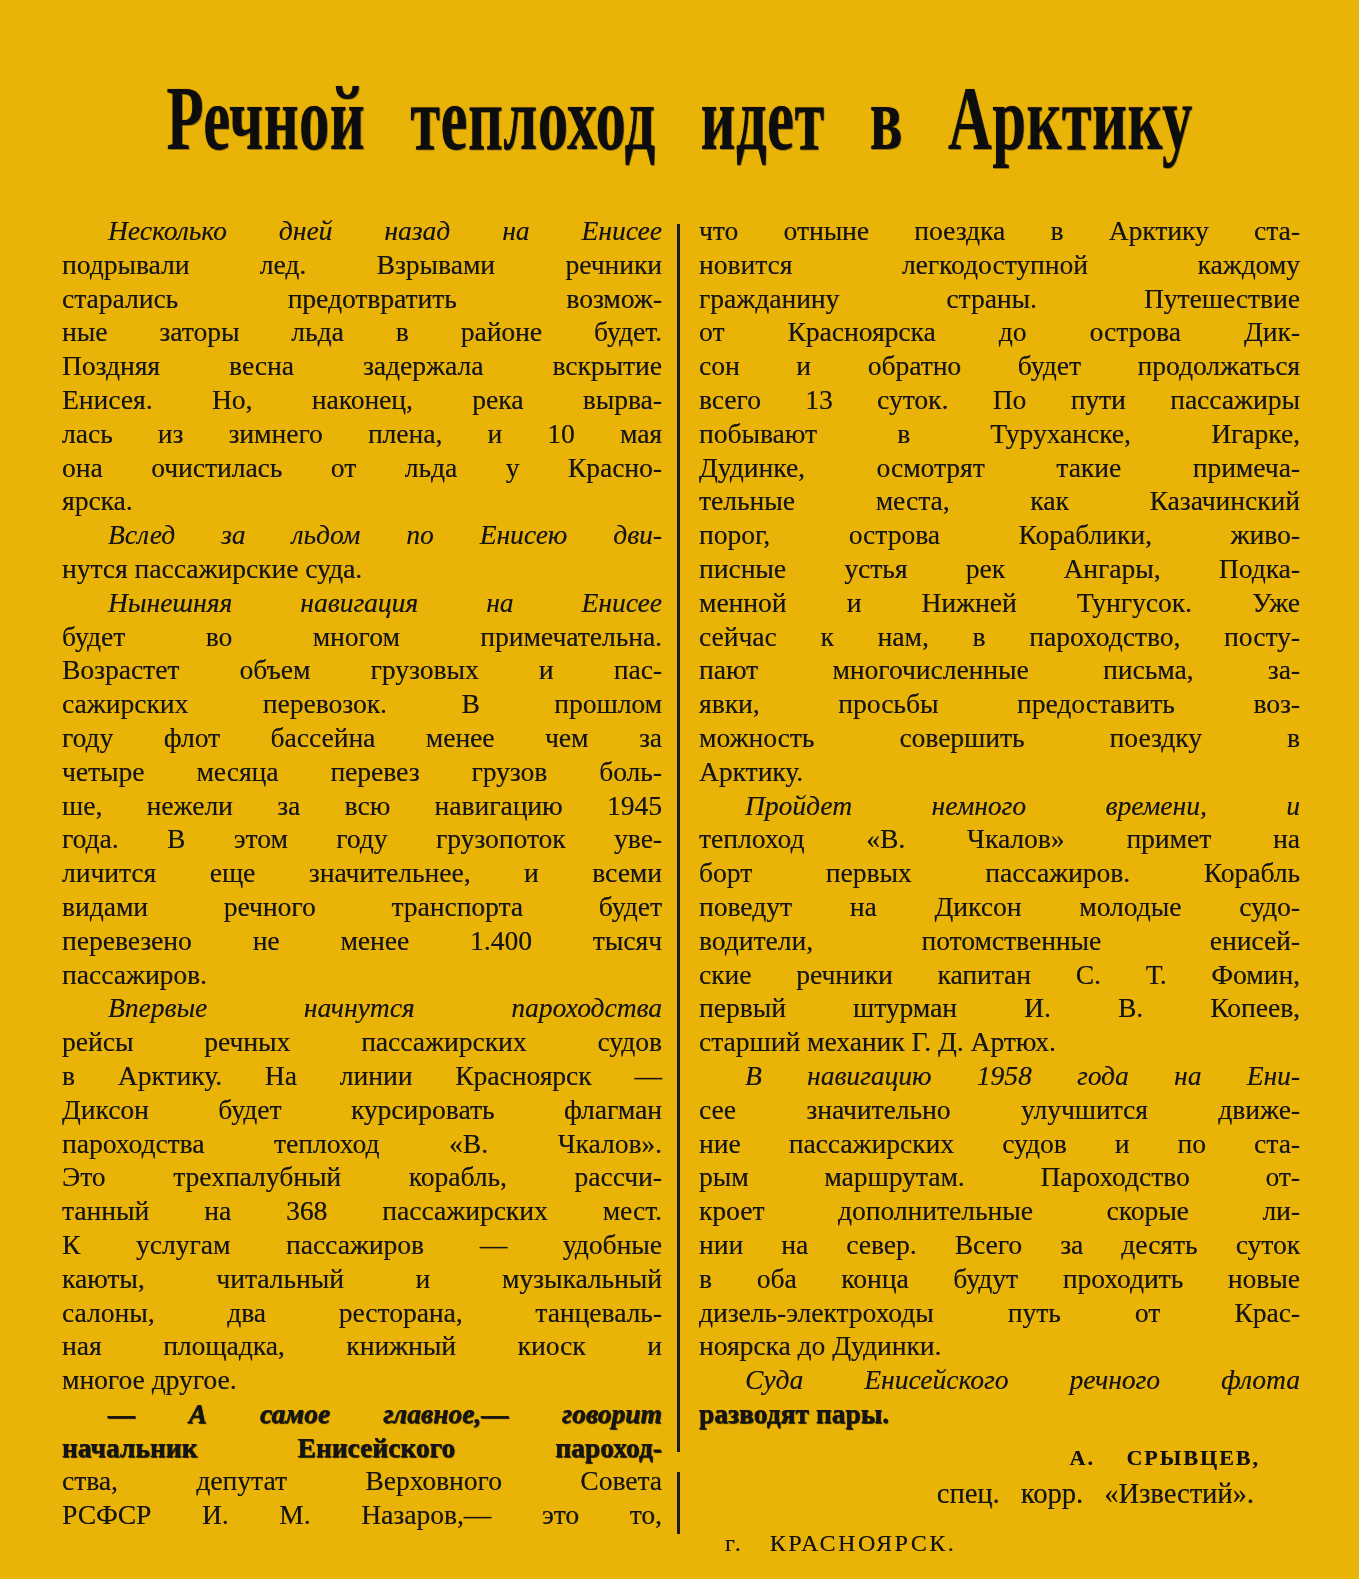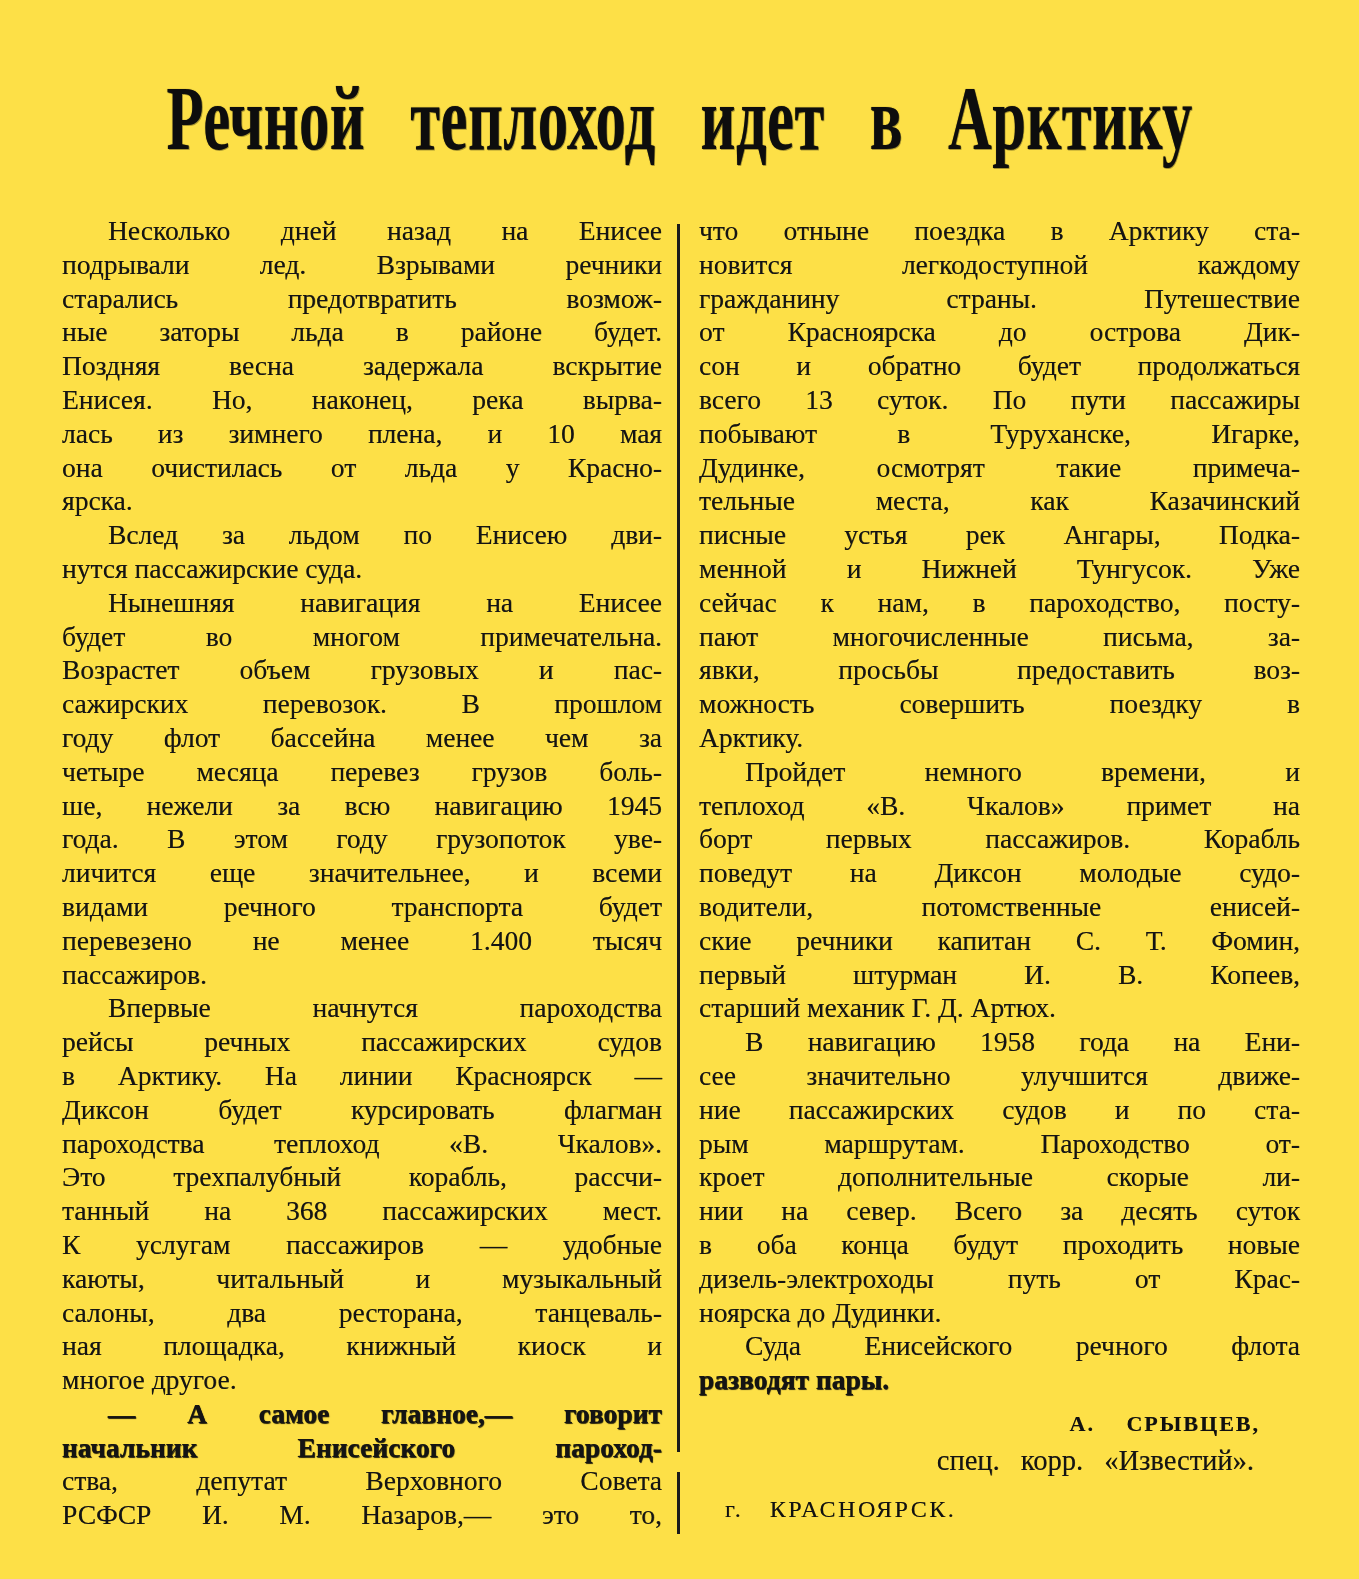--- a/index.html
+++ b/index.html
@@ -1,19 +1,19 @@
 <!DOCTYPE html>
 <html lang="ru"><head>
 <meta charset="utf-8">
 <style>
   html,body { margin:0; padding:0; background:#ffffff; }
   .page {
     position:relative;
     width:1359px; height:1579px;
-    background:#fde047;
+    background:#eab308;
     overflow:hidden;
     font-family:"Liberation Serif","DejaVu Serif",serif;
   }
   .title-wrap {
     position:absolute; top:66px; left:0; width:100%;
     text-align:center;
   }
   .title {
     display:inline-block; margin:0;
     font-size:74px; font-weight:700; color:#0d0d0d;
@@ -23,21 +23,21 @@
     text-shadow:1px 1px 0 rgba(0,0,0,0.30), 0 0 1px rgba(0,0,0,0.55);
   }
   .col {
     position:absolute; top:214px; width:600px;
     font-size:27.5px; line-height:33.8px; color:#141414;
     text-shadow:0.3px 0.3px 0.5px rgba(0,0,0,0.45);
   }
   .col.left  { left:62px; }
   .col.right { left:699px; width:601px; }
   .line { text-align:justify; text-align-last:justify; }
-  .line.ind { padding-left:46px; }
+  .line.ind { padding-left:46px;font-style:italic; }
   .line.end { text-align-last:left; }
   .line.heavy {
     font-weight:700;
     text-shadow:0.6px 0.6px 0.9px rgba(0,0,0,0.85), -0.3px 0 0.5px rgba(0,0,0,0.5);
   }
   .rule {
     position:absolute; left:677px; width:3px; background:#1b1b1b;
   }
   .rule.top    { top:224px;  height:1228px; }
   .rule.bottom { top:1472px; height:62px;  }
@@ -115,20 +115,21 @@
     <div>
         <div class="line">что отныне поездка в Арктику ста-</div>
         <div class="line">новится легкодоступной каждому</div>
         <div class="line">гражданину страны. Путешествие</div>
         <div class="line">от Красноярска до острова Дик-</div>
         <div class="line">сон и обратно будет продолжаться</div>
         <div class="line">всего 13 суток. По пути пассажиры</div>
         <div class="line">побывают в Туруханске, Игарке,</div>
         <div class="line">Дудинке, осмотрят такие примеча-</div>
         <div class="line">тельные места, как Казачинский</div>
+        <div class="line">порог, острова Кораблики, живо-</div>
         <div class="line">писные устья рек Ангары, Подка-</div>
         <div class="line">менной и Нижней Тунгусок. Уже</div>
         <div class="line">сейчас к нам, в пароходство, посту-</div>
         <div class="line">пают многочисленные письма, за-</div>
         <div class="line">явки, просьбы предоставить воз-</div>
         <div class="line">можность совершить поездку в</div>
         <div class="line end">Арктику.</div>
         <div class="line ind">Пройдет немного времени, и</div>
         <div class="line">теплоход «В. Чкалов» примет на</div>
         <div class="line">борт первых пассажиров. Корабль</div>

